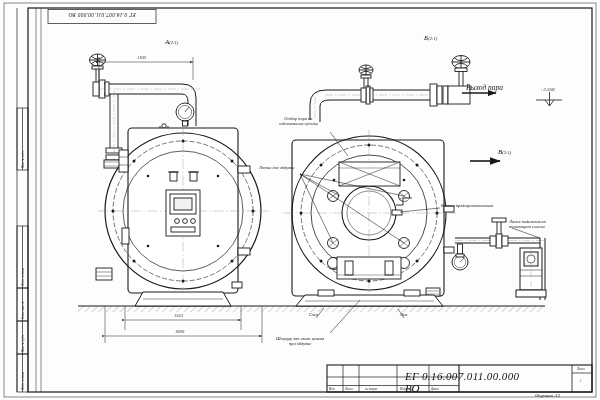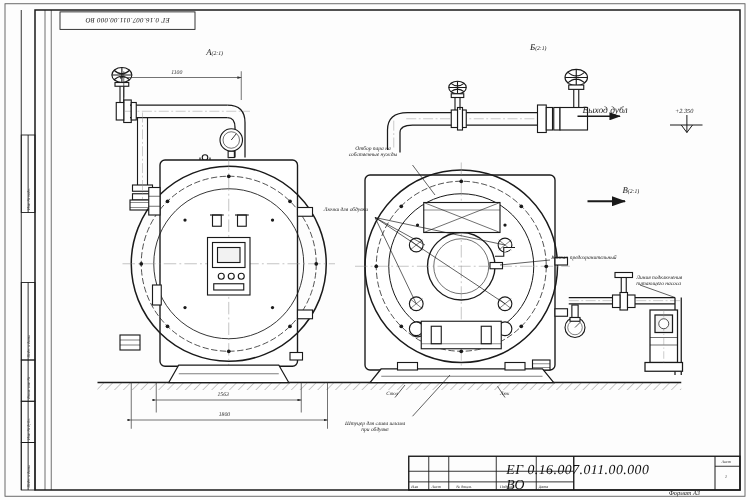--- a/index.html
+++ b/index.html
@@ -401,21 +401,21 @@
   <div class="vmark" style="left:165px;top:38px;">
     <span>А</span><span class="vsub">(2:1)</span>
   </div>
   <div class="vmark" style="left:424px;top:34px;">
     <span>Б</span><span class="vsub">(2:1)</span>
   </div>
   <div class="vmark" style="left:498px;top:148px;">
     <span>В</span><span class="vsub">(2:1)</span>
   </div>
 
-  <div class="lbl" style="left:466px;top:84px;font-size:7.5px;">Выход дубл</div>
+  <div class="lbl" style="left:466px;top:84px;font-size:7.5px;">Выход пара</div>
   <div class="lbl" style="left:540px;top:87px;font-size:5px;">+2.350</div>
 
   <div class="lbl c" style="left:279px;top:117px;font-size:4.4px;white-space:pre;">Отбор пара на
 собственные нужды</div>
 
   <div class="lbl" style="left:259px;top:166px;font-size:4.4px;">Лючки для обдувки</div>
 
   <div class="lbl" style="left:441px;top:204px;font-size:4.4px;">Клапан предохранительный</div>
 
   <div class="lbl" style="left:509px;top:220px;font-size:4.4px;white-space:pre;">Линия подключения

